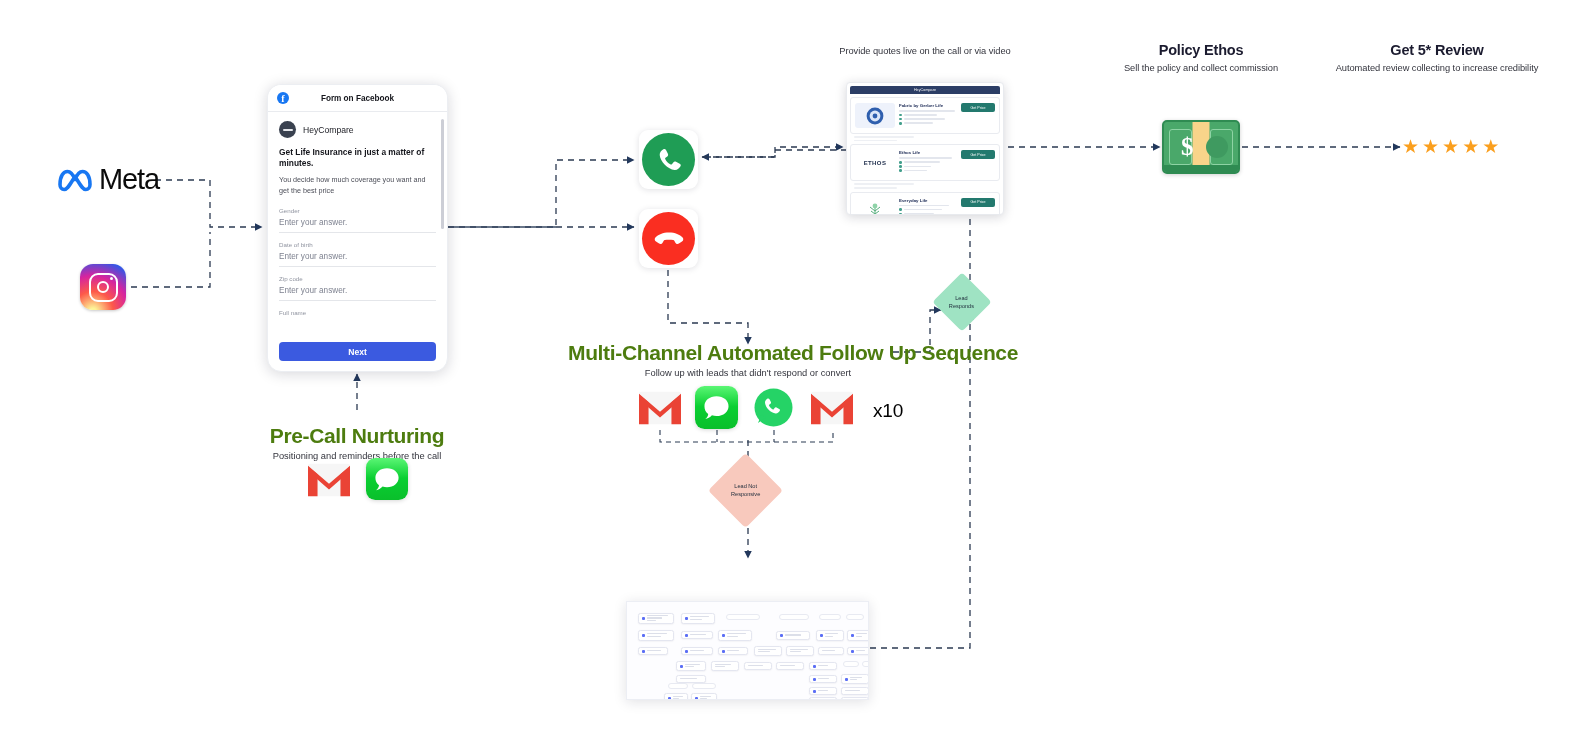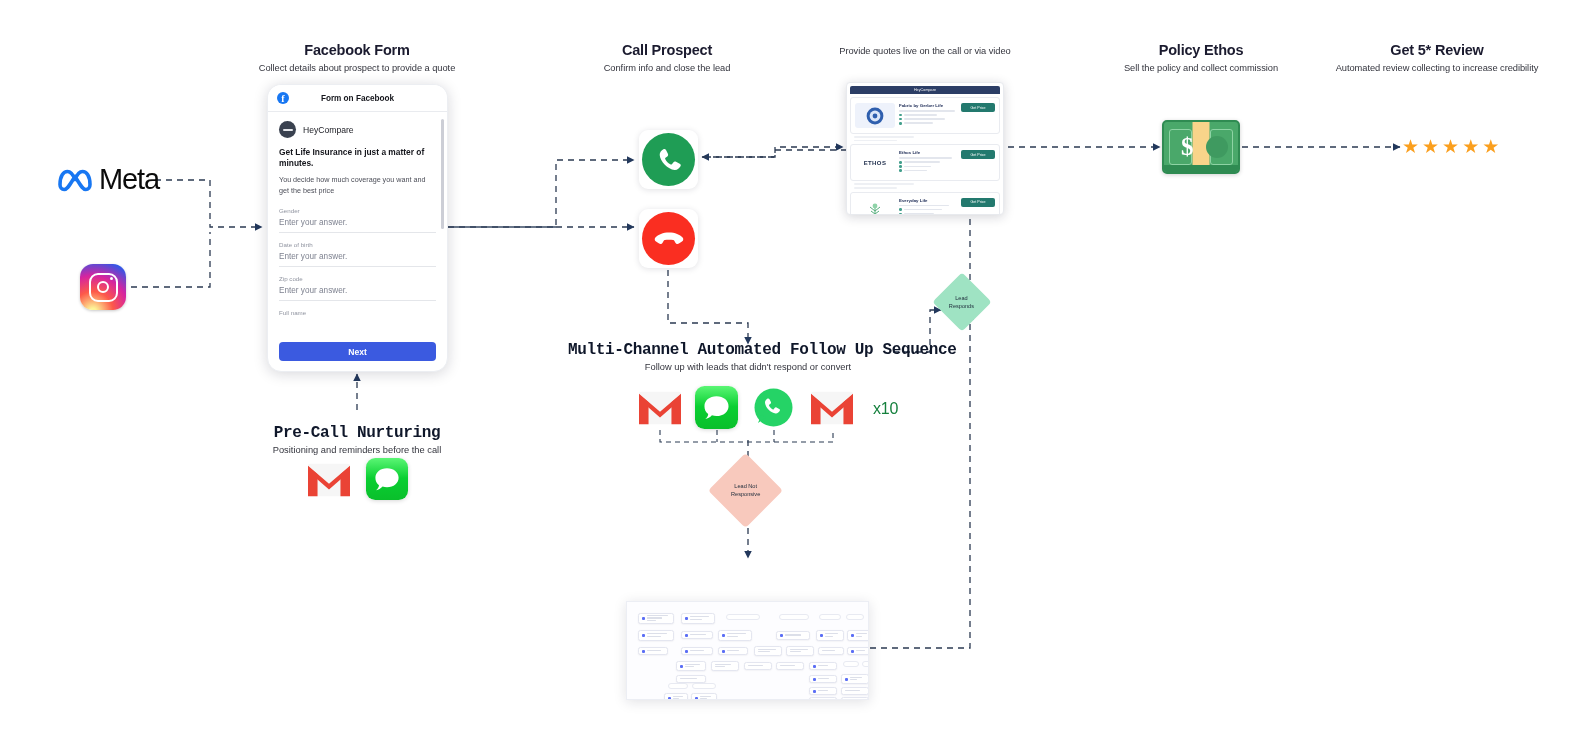--- a/index.html
+++ b/index.html
@@ -20,22 +20,22 @@
     letter-spacing: -0.2px; line-height: 1.2; white-space: nowrap;
   }
   .col-sub {
     font-size: 9.3px; color: #33343d; margin-top: 4px;
     white-space: nowrap; letter-spacing: -0.05px;
   }
 
   
   .sec-head { position: absolute; text-align: center; }
   .sec-title {
-    font-size: 16px; font-weight: bold; color: #0f172a;
-    letter-spacing: -0.35px; white-space: nowrap; font-family: Liberation Mono, monospace;
+    font-size: 21px; font-weight: bold; color: #4d7c0f;
+    letter-spacing: -0.35px; white-space: nowrap;
   }
   .sec-sub { font-size: 9.3px; color: #33343d; margin-top: 3px; white-space: nowrap; }
 
   
   .meta-logo { position: absolute; display: flex; align-items: center; gap: 5px; }
   .meta-word { font-size: 29px; color: #0b0b0b; letter-spacing: -1.1px; font-weight: 400; }
 
   
   .ig-icon {
     position: absolute; width: 46px; height: 46px; border-radius: 13px;
@@ -119,21 +119,21 @@
 
   
   .app-icon { position: absolute; }
   .imsg {
     border-radius: 22%; background: linear-gradient(180deg,#5BF675 0%,#0ACF32 48%,#0ABF2B 100%);
     display: flex; align-items: center; justify-content: center;
     box-shadow: 0 1px 4px rgba(0,0,0,.16);
   }
   .wa-wrap { display: flex; align-items: center; justify-content: center; }
 
-  .x10 { position: absolute; font-size: 16px; color: #15803d; letter-spacing: -0.2px; text-align: right; }
+  .x10 { position: absolute; font-size: 19px; color: #000000; letter-spacing: -0.2px; text-align: right; }
 
   
   .quote-card {
     position: absolute; background: #fff; border-radius: 4px;
     box-shadow: 0 2px 11px rgba(20,20,43,.18); overflow: hidden;
     border: 1px solid #e8eaee; padding: 3px;
   }
   .quote-top {
     height: 8px; background: #2c3e66; border-radius: 2px 2px 0 0;
     display: flex; align-items: center; justify-content: center;
@@ -248,28 +248,20 @@
 
     <g fill="none" stroke="#394a63" stroke-width="1.3">
       <path d="M448,227 H556"></path>
     </g>
 
     <g fill="none" stroke="#2b3a52" stroke-width="1.3" stroke-dasharray="6,5" marker-end="url(#ah)">
       <path d="M702,157 H775 V147 H843"></path>
     </g>
   </svg>
 
-  <div class="col-head" style="left:187px; top:42px; width:340px;">
-    <div class="col-title">Facebook Form</div>
-    <div class="col-sub">Collect details about prospect to provide a quote</div>
-  </div>
-  <div class="col-head" style="left:548px; top:42px; width:238px;">
-    <div class="col-title">Call Prospect</div>
-    <div class="col-sub">Confirm info and close the lead</div>
-  </div>
   <div class="col-head" style="left:790px; top:42px; width:270px;">
     <div class="col-sub">Provide quotes live on the call or via video</div>
   </div>
   <div class="col-head" style="left:1076px; top:42px; width:250px;">
     <div class="col-title">Policy Ethos</div>
     <div class="col-sub">Sell the policy and collect commission</div>
   </div>
   <div class="col-head" style="left:1300px; top:42px; width:274px;">
     <div class="col-title">Get 5* Review</div>
     <div class="col-sub">Automated review collecting to increase credibility</div>

